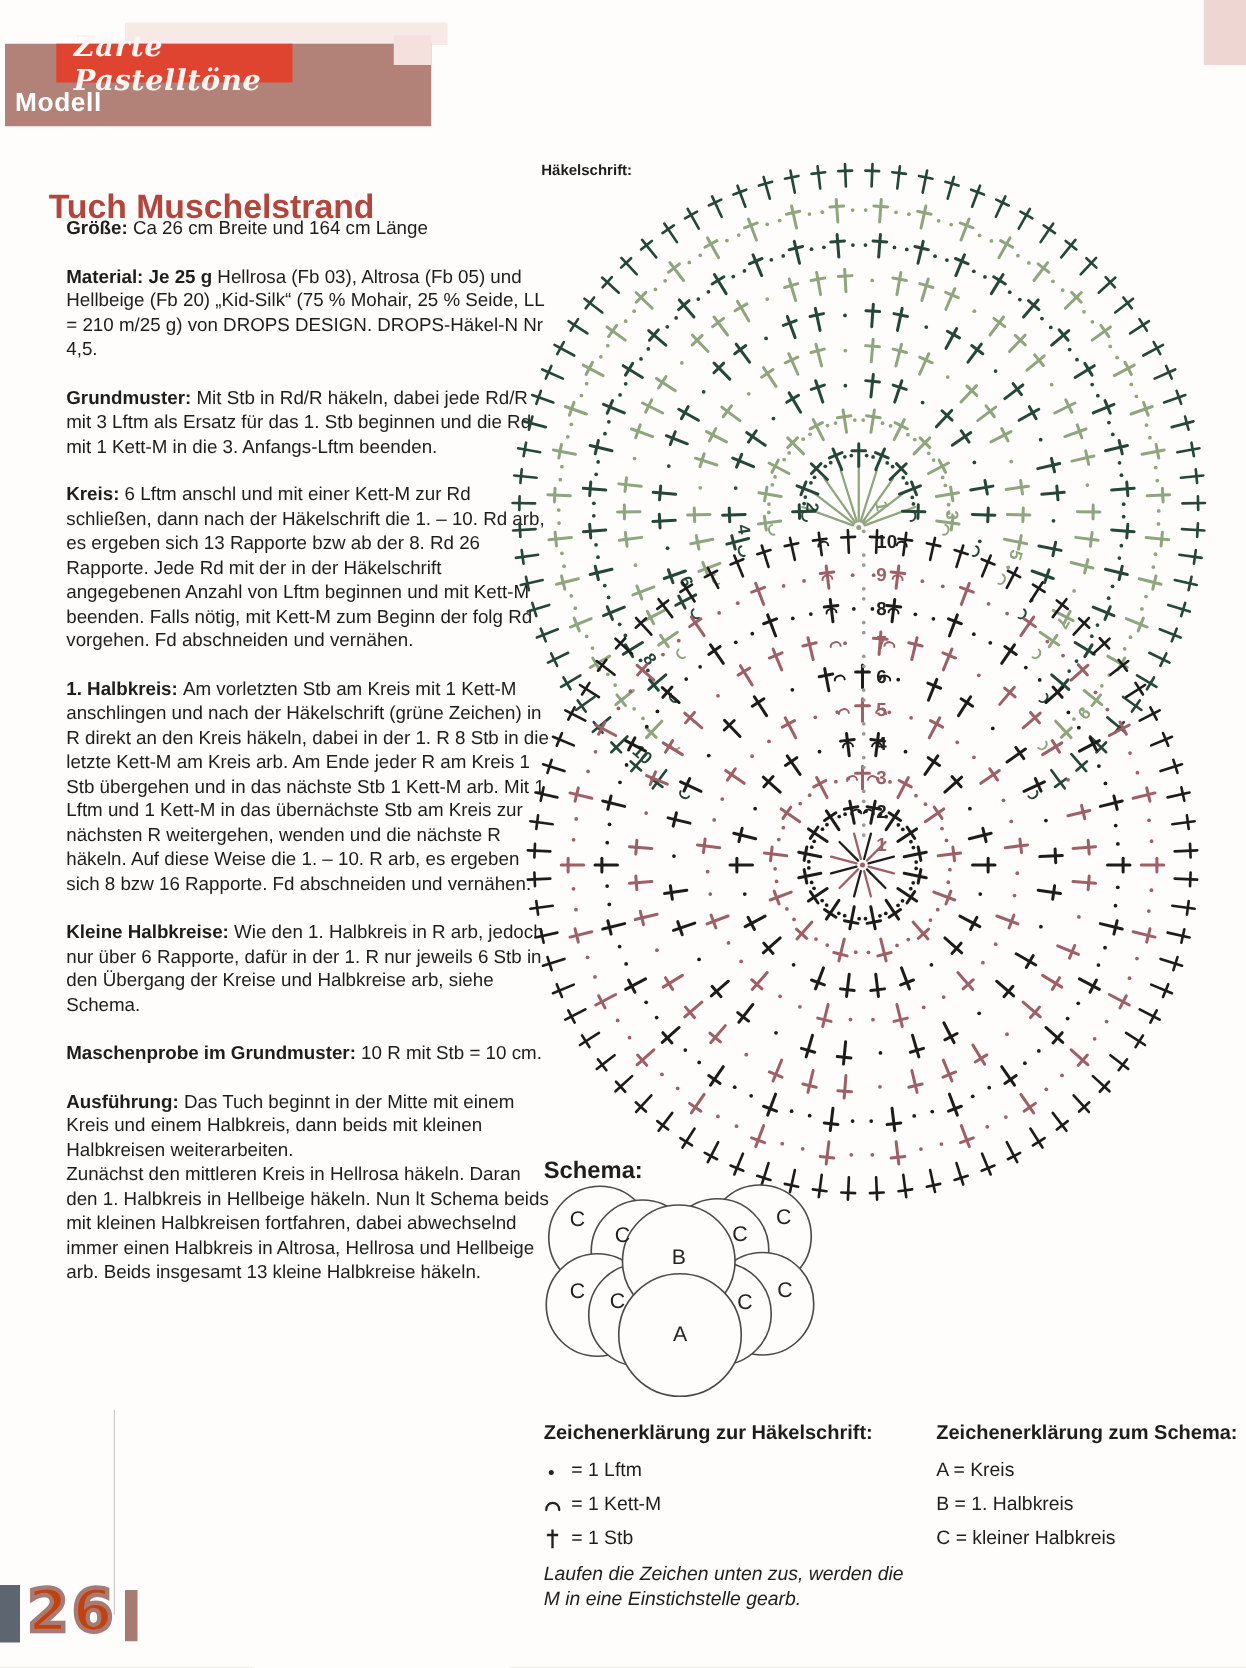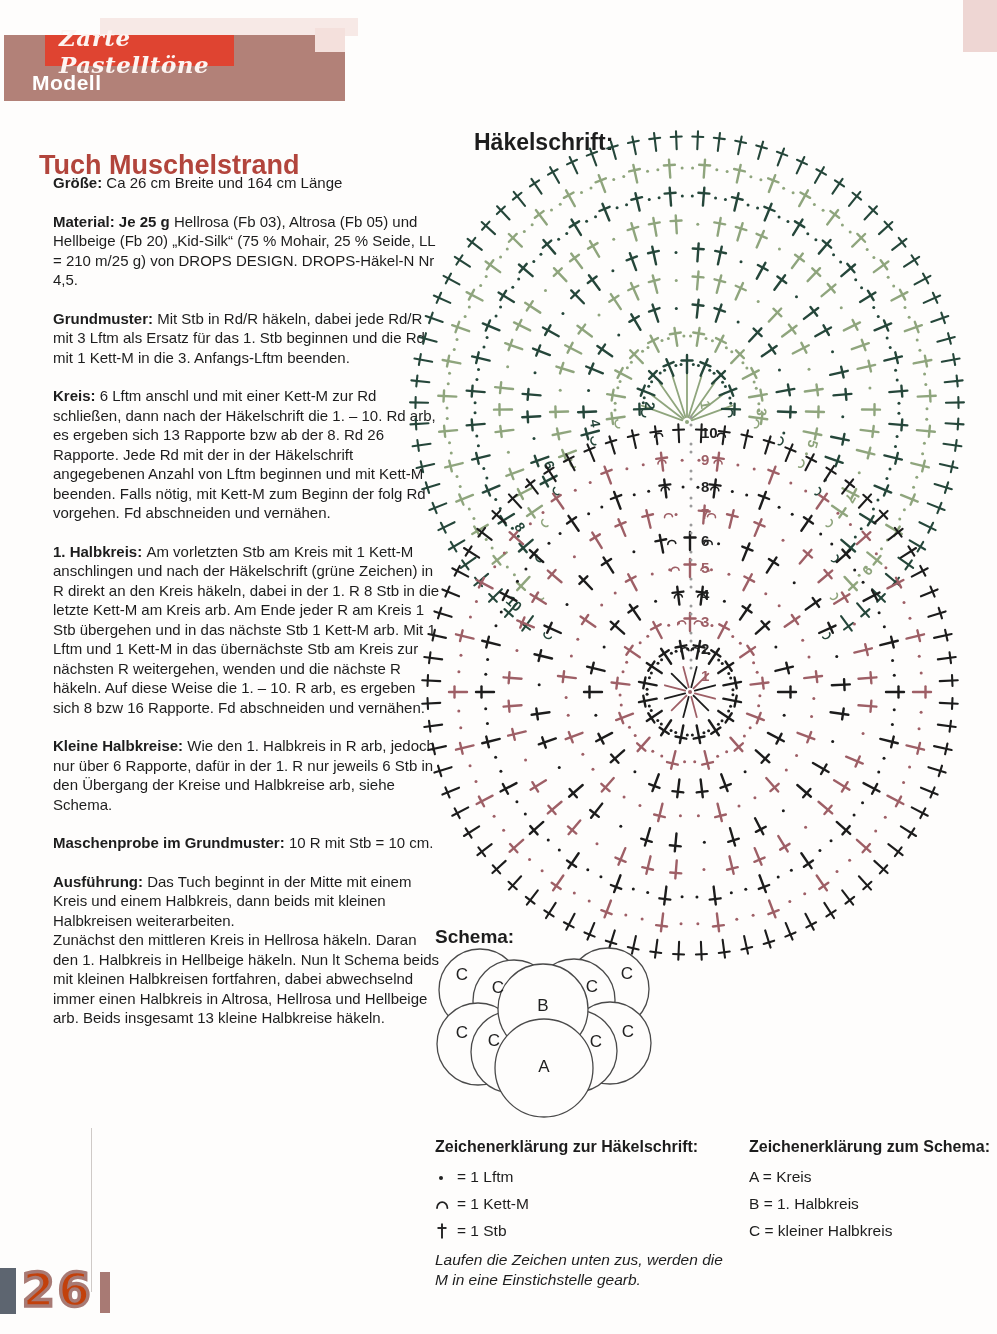--- a/index.html
+++ b/index.html
@@ -7,30 +7,30 @@
         font-family:"Liberation Sans", sans-serif;color:#1d1d1d;}
   
   .strip-top{position:absolute;left:100px;top:18px;width:258px;height:18px;background:#f7e9e6;}
   .strip-right{position:absolute;left:963px;top:0;width:34px;height:52px;background:#eed6d3;}
   .mauve-block{position:absolute;left:4px;top:35px;width:341px;height:66px;background:#b28178;}
   .pale-corner{position:absolute;left:315px;top:28px;width:30px;height:24px;background:#f4e0dc;}
   .red-band{position:absolute;left:18px;top:35px;width:189px;height:31px;background:#df4431;
             display:flex;align-items:center;padding-left:14px;box-sizing:border-box;margin-left:27px;}
   .red-band span{font-family:"DejaVu Serif", serif;font-style:italic;font-weight:bold;
                  color:#fdf4f1;font-size:23px;letter-spacing:.5px;}
-  .modell{position:absolute;left:32px;top:71px;color:#fff;font-weight:bold;font-size:21px;letter-spacing:.5px;text-align:right;}
+  .modell{position:absolute;left:12px;top:71px;color:#fff;font-weight:bold;font-size:21px;letter-spacing:.5px;text-align:right;}
   .big13{position:absolute;left:208px;top:14px;font-family:"DejaVu Serif", serif;font-weight:bold;
          font-size:98px;line-height:1;color:#eed7d2;letter-spacing:2px;}
   
   .title{position:absolute;left:39px;top:132px;font-size:27px;font-weight:bold;color:#b2453c;}
   .instructions{position:absolute;left:53px;top:173px;width:388px;font-size:15px;line-height:19.5px;}
   .instructions p{margin:0 0 19px 0;}
   .instructions .lead{font-weight:bold;}
   
-  .hs-label{position:absolute;left:433px;top:129px;font-size:23px;font-weight:bold;margin-left:41px;}
+  .hs-label{position:absolute;left:433px;top:129px;font-size:12px;font-weight:bold;}
   .schema-label{position:absolute;left:435px;top:926px;font-size:19px;font-weight:bold;}
   
   .chart-svg{position:absolute;left:0;top:0;width:997px;height:1334px;}
   
   .legend{position:absolute;top:1138px;font-size:15.5px;}
   .legend-chart{left:435px;width:296px;}
   .legend-schema{left:749px;width:260px;}
   .legend h3{margin:0 0 12px 0;font-size:16px;}
   .legend .row{display:flex;align-items:center;margin-bottom:9px;min-height:18px;}
   .legend .sym{width:22px;display:inline-flex;align-items:center;}

